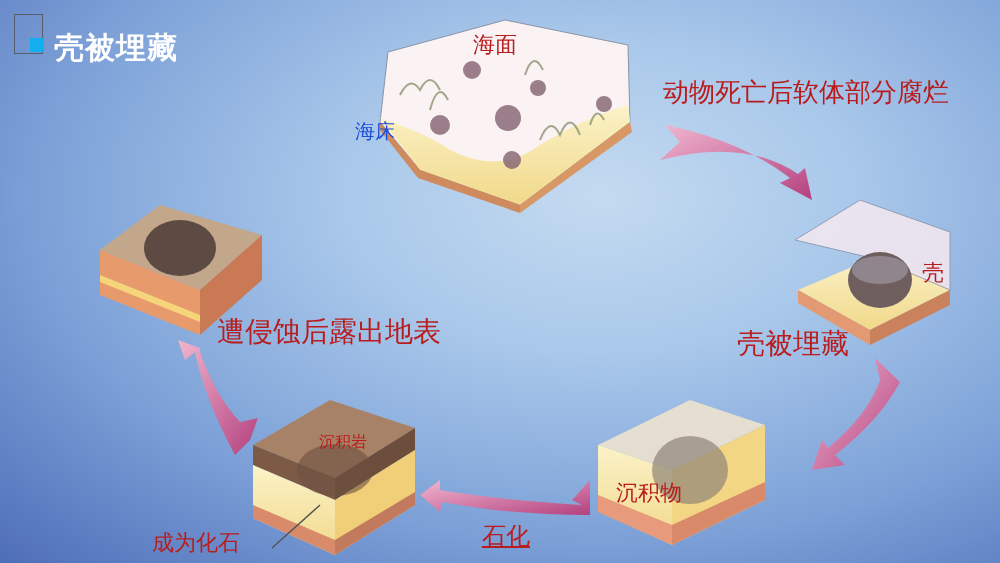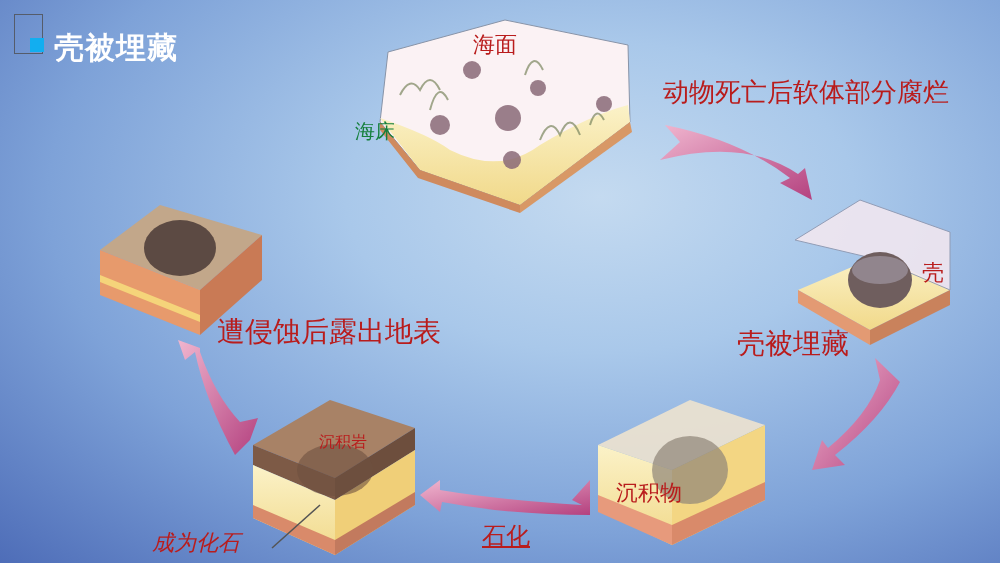--- a/index.html
+++ b/index.html
@@ -4,21 +4,21 @@
 <style>
   html,body{margin:0;padding:0;}
   body{width:1000px;height:563px;overflow:hidden;position:relative;
     font-family:"DejaVu Sans","Liberation Sans",sans-serif;
     background:radial-gradient(ellipse at 60% 35%, #c4daf0 0%, #a9c8ea 30%, #7ea2d8 65%, #4e6db8 100%);}
   .abs{position:absolute;}
   .frame-deco{left:14px;top:14px;width:27px;height:38px;border:1.5px solid #555c6a;}
   .title-sq{left:30px;top:38px;width:14px;height:14px;background:#12aef0;}
   .title{left:54px;top:28px;font-size:30px;font-weight:bold;color:#fff;letter-spacing:1px;}
   .lbl{color:#b91c1c;font-size:22px;white-space:nowrap;}
-  .lbl.dark{color:#15803d;}
+  .lbl.dark{color:#1d4ed8;}
   svg{position:absolute;left:0;top:0;}
 </style>
 </head>
 <body>
 
 <svg width="1000" height="563" viewBox="0 0 1000 563">
   <defs>
     <linearGradient id="arr" x1="0" y1="0" x2="1" y2="1">
       <stop offset="0" stop-color="#f0b6cf"></stop>
       <stop offset="1" stop-color="#b4417f"></stop>
@@ -103,14 +103,14 @@
 <div class="abs title">壳被埋藏</div>
 
 <div class="abs lbl" style="left:473px;top:30px;">海面</div>
 <div class="abs lbl dark" style="left:355px;top:118px;font-size:20px;">海床</div>
 <div class="abs lbl" style="left:663px;top:75px;font-size:26px;">动物死亡后软体部分腐烂</div>
 <div class="abs lbl" style="left:922px;top:258px;font-size:22px;">壳</div>
 <div class="abs lbl" style="left:737px;top:325px;font-size:28px;font-family:Liberation Serif, serif;">壳被埋藏</div>
 <div class="abs lbl" style="left:616px;top:478px;font-size:22px;">沉积物</div>
 <div class="abs lbl" style="left:482px;top:520px;font-size:24px;text-decoration:underline;">石化</div>
 <div class="abs lbl" style="left:297px;top:432px;font-size:16px;margin-left:22px;">沉积岩</div>
-<div class="abs lbl" style="left:152px;top:528px;font-size:22px;font-style:italic;">成为化石</div>
+<div class="abs lbl" style="left:152px;top:528px;font-size:22px;">成为化石</div>
 <div class="abs lbl" style="left:217px;top:313px;font-size:28px;">遭侵蚀后露出地表</div>
 
 </body></html>

